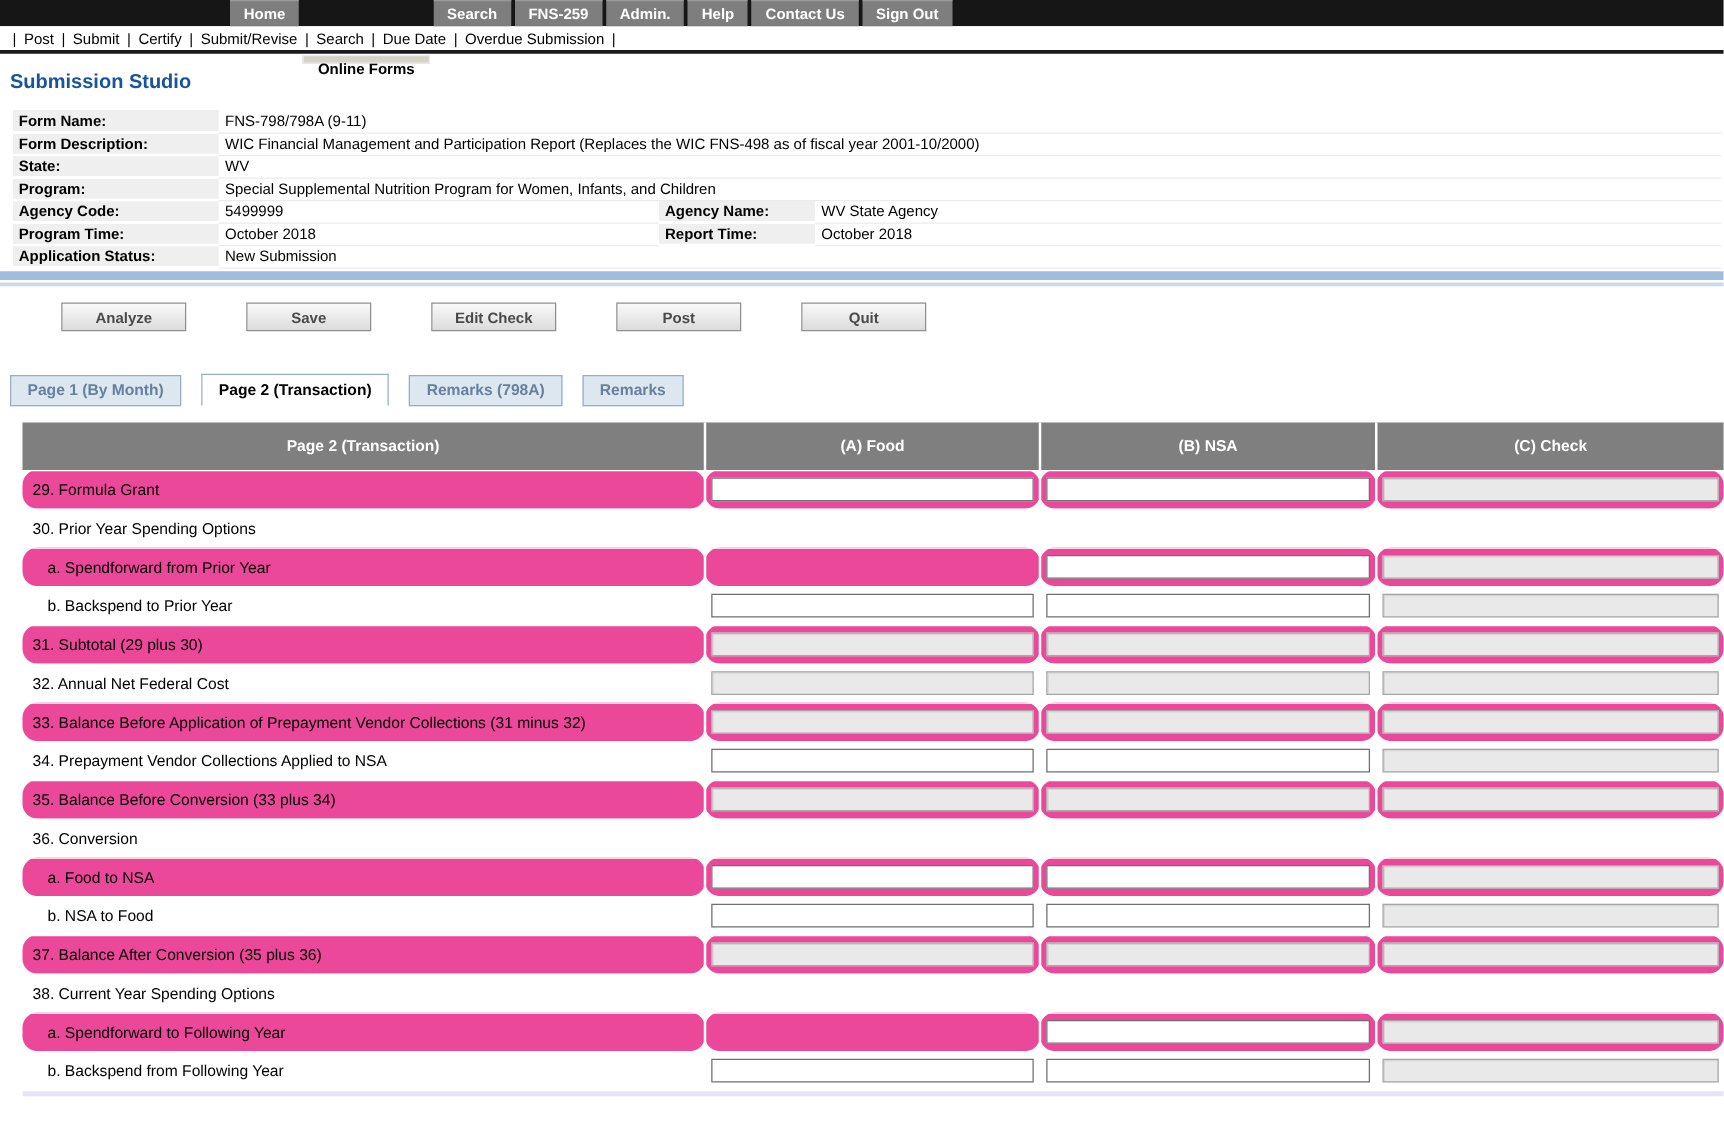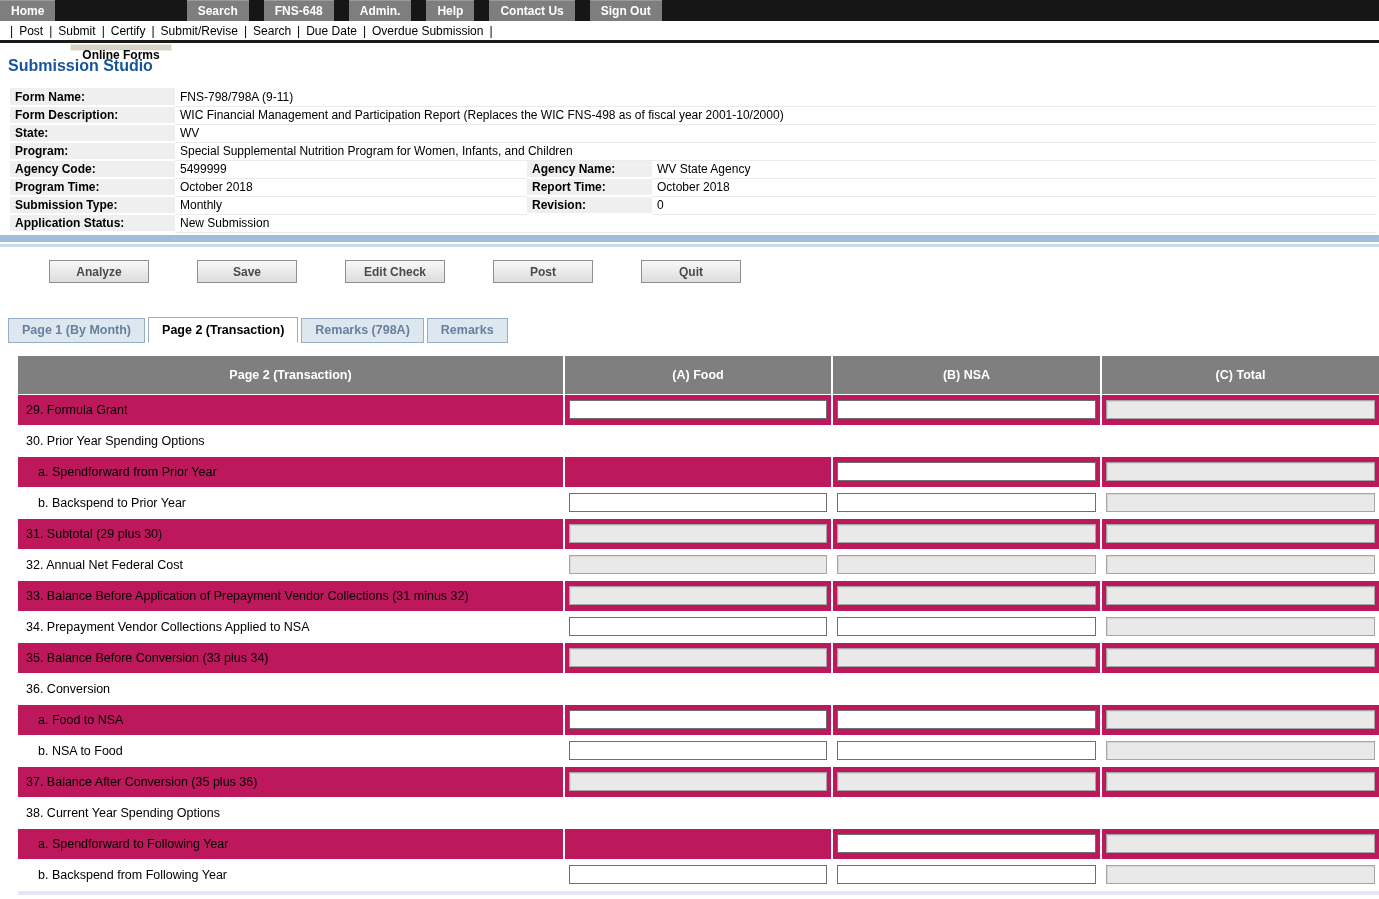--- a/index.html
+++ b/index.html
@@ -1,20 +1,20 @@
 <!DOCTYPE html>
 <html><head>
 <meta charset="utf-8">
 <style>
   * { margin:0; padding:0; box-sizing:border-box; }
   html,body { width:1379px; height:899px; overflow:hidden; background:#fff;
     font-family:"Liberation Sans", sans-serif; font-size:12px; color:#000; }
 
   
-  .topnav { background:#161616; height:21px; display:flex; gap:15px; align-items:stretch; }
+  .topnav { background:#161616; height:21px; padding-left:184px; display:flex; gap:3px; align-items:stretch; }
   .topnav-item { background:#7e7e7e; color:#fff; font-weight:bold; font-size:12px;
     padding:3px 11px 2px; cursor:pointer; white-space:nowrap; border-top:1px solid #9a9a9a; }
   .topnav-item.active { background:#d6d2c8; color:#000; border:1px solid #efece4;margin-top:44px; }
 
   
   .subnav { height:22px; background:#fff; display:flex; align-items:center; padding-left:4px;
     border-bottom:3px solid #1a1a1a; font-size:12px; }
   .subnav .pipe { margin:0 6px; color:#000; }
   .subnav-item { cursor:pointer; white-space:nowrap; }
 
@@ -31,51 +31,51 @@
   .bar1 { height:7px; background:#a0bedb; margin-top:2px; }
   .bar2 { height:3px; background:#c9daea; margin-top:2px; }
 
   
   .toolbar { margin:13px 0 0 8px; display:flex; gap:7px; }
   .btn { width:100px; height:23px; background:linear-gradient(#f9f9f9,#dcdcdc);
     border:1px solid #8f8f8f; color:#4a4a4a; font-size:12px; font-weight:bold;
     font-family:"Liberation Sans", sans-serif; cursor:pointer;margin-left:41px; }
 
   
-  .tabs { margin:35px 0 0 8px; display:flex; gap:3px; align-items:flex-end; height:25px; }
+  .tabs { margin:35px 0 0 8px; display:flex; gap:16px; align-items:flex-end; height:25px; }
   .tab { padding:4px 13px 5px; border:1px solid #96aec6; background:#dde7f0; color:#67809d;
     font-weight:bold; font-size:12.5px; cursor:pointer; white-space:nowrap; }
   .tab.active { background:#fff; color:#000; border-bottom-color:#fff; padding-top:5px; }
 
   
   table.grid { margin:13px 0 0 18px; width:1361px; border-collapse:collapse; table-layout:fixed; }
   .grid th { background:#7f7f7f; color:#fff; font-weight:bold; font-size:12.5px; height:38px;
     text-align:center; border-right:2px solid #fff; border-bottom:1px solid #fff; }
   .grid th:last-child { border-right:none; }
   .grid td { height:31px; vertical-align:middle; border-right:2px solid #fff; border-bottom:1px solid #fff; }
   .grid td:last-child { border-right:none; }
-  .grid tr.odd td { background:#be185d; }
+  .grid tr.odd td { background:#ec4899;border-radius:12px; }
   .grid tr.even td { background:#ffffff; }
   .grid .label-cell { padding-left:8px; font-size:12.5px; color:#000; }
   .grid .label-cell.indent { padding-left:20px; }
   .grid .input-cell { padding:0 4px; }
   .grid input { display:block; width:100%; height:19px; font-family:"Liberation Sans", sans-serif; font-size:12px; }
   .grid input.enabled { background:#fff; border:1px solid #6e6e6e; }
   .grid input.disabled { background:#e9e9e9; border:1px solid #a6a6a6;
     box-shadow:inset 1px 1px 0 rgba(0,0,0,0.08); }
   .partial-row { margin-left:18px; width:1361px; height:4px; background:#e5e5f7; }
 </style>
 </head>
 <body>
 
 <div class="topnav">
     <div class="topnav-item">Home</div>
     <div class="topnav-item active">Online Forms</div>
     <div class="topnav-item">Search</div>
-    <div class="topnav-item">FNS-648</div>
+    <div class="topnav-item">FNS-259</div>
     <div class="topnav-item">Admin.</div>
     <div class="topnav-item">Help</div>
     <div class="topnav-item">Contact Us</div>
     <div class="topnav-item">Sign Out</div>
   </div>
 
 <div class="subnav">
     <span class="pipe">|</span>
     <span class="subnav-item">Post</span>
     <span class="pipe">|</span>
@@ -123,26 +123,20 @@
     <td class="lbl">Agency Code:</td>
     <td class="val">5499999</td>
     <td class="lbl">Agency Name:</td>
     <td class="val">WV State Agency</td>
   </tr>
   <tr>
     <td class="lbl">Program Time:</td>
     <td class="val">October 2018</td>
     <td class="lbl">Report Time:</td>
     <td class="val">October 2018</td>
-  </tr>
-  <tr>
-    <td class="lbl">Submission Type:</td>
-    <td class="val">Monthly</td>
-    <td class="lbl">Revision:</td>
-    <td class="val">0</td>
   </tr>
   <tr>
     <td class="lbl">Application Status:</td>
     <td class="val" colspan="3">New Submission</td>
   </tr>
 </tbody>
   </table>
 
 <div class="bar1"></div>
 <div class="bar2"></div>
@@ -167,21 +161,21 @@
       <col style="width:546px">
       <col style="width:268px">
       <col style="width:269px">
       <col style="width:278px">
     </colgroup>
   <thead>
     <tr>
       <th>Page 2 (Transaction)</th>
       <th>(A) Food</th>
       <th>(B) NSA</th>
-      <th>(C) Total</th>
+      <th>(C) Check</th>
     </tr>
   </thead>
   <tbody>
       <tr class="odd">
         <td class="label-cell">29. Formula Grant</td>
         <td class="input-cell">
           <input type="text" class="enabled" style="">
         </td>
         <td class="input-cell">
           <input type="text" class="enabled" style="">

